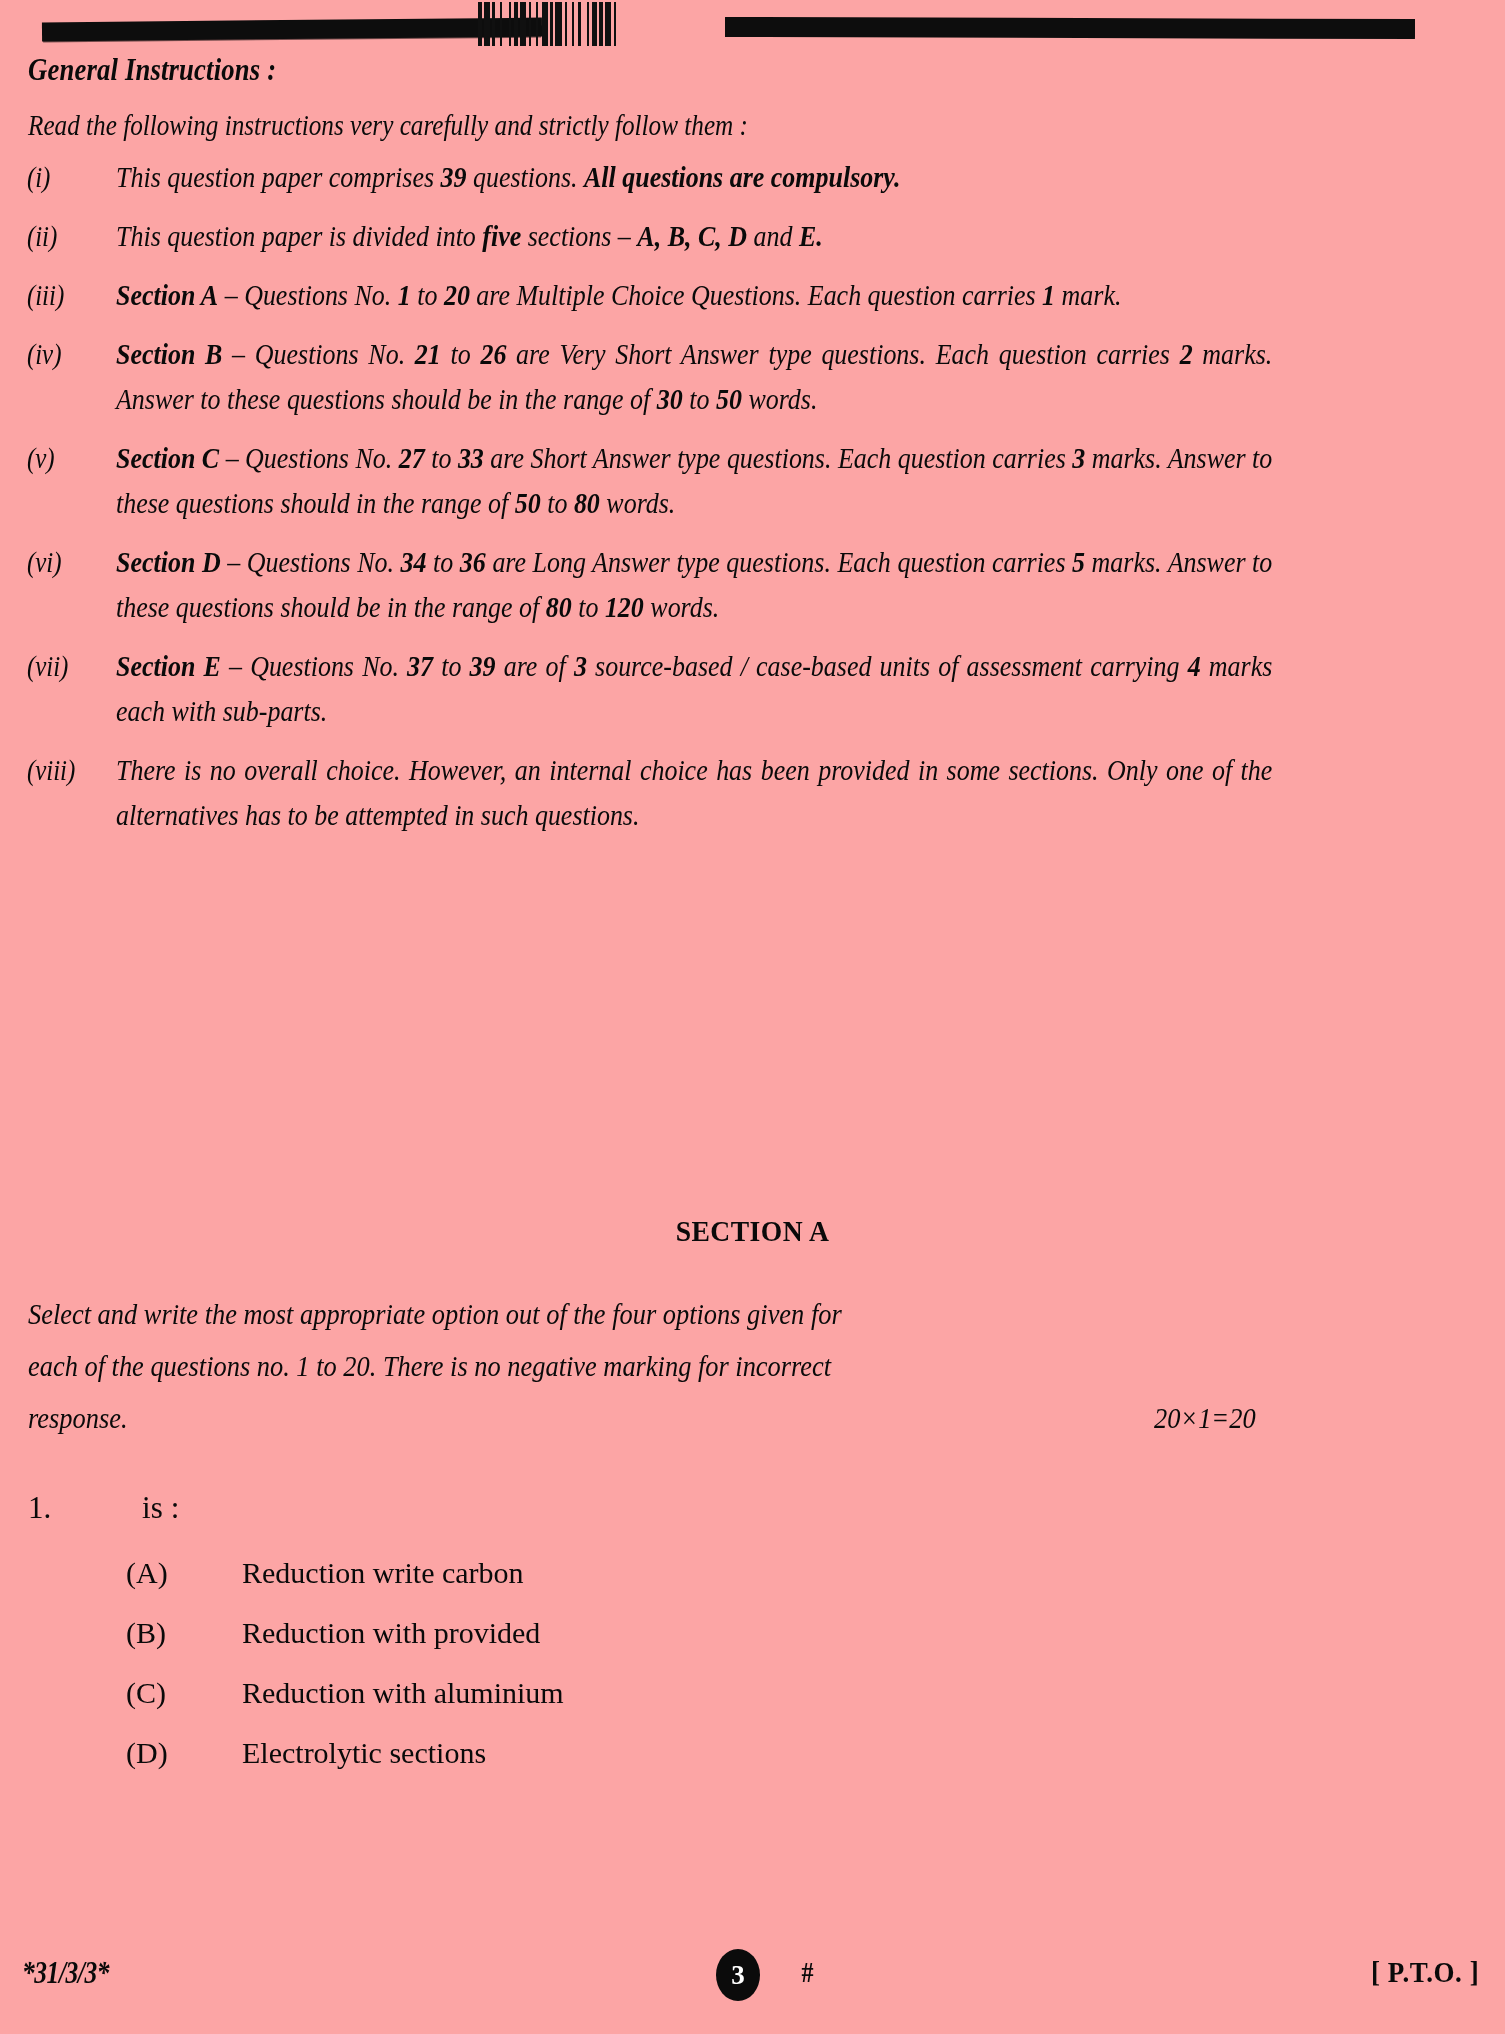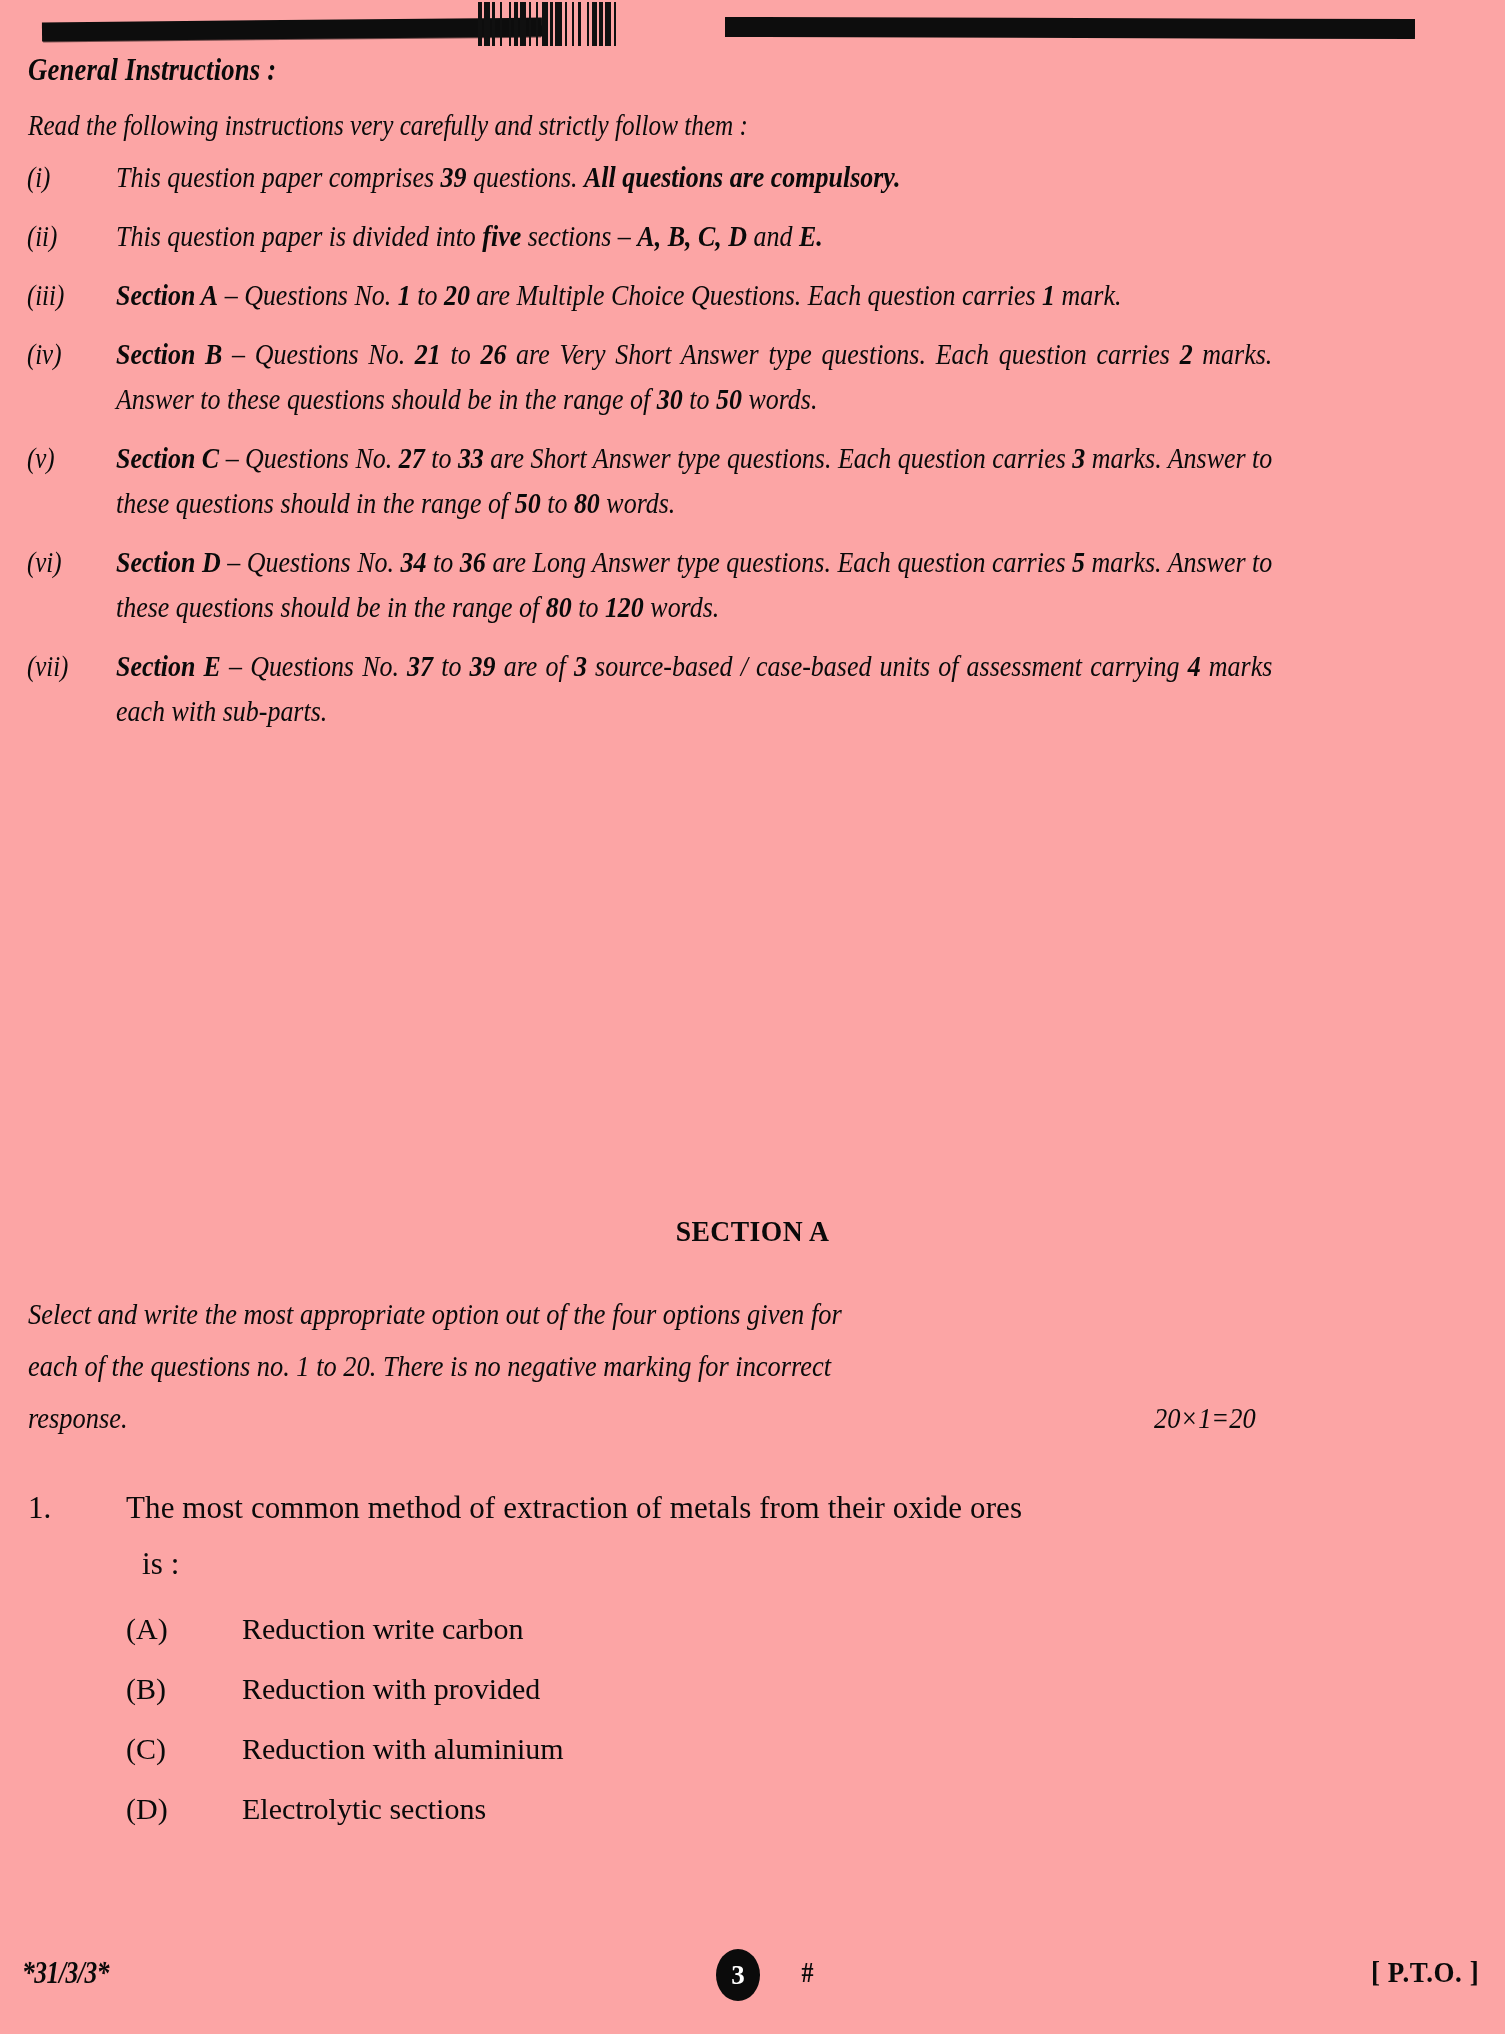--- a/index.html
+++ b/index.html
@@ -333,38 +333,41 @@
         <div class="ins-body"><b>Section C</b><span> – Questions No. </span><b>27</b><span> to </span><b>33</b><span> are Short Answer type questions. Each question carries </span><b>3</b><span> marks. Answer to these questions should in the range of </span><b>50</b><span> to </span><b>80</b><span> words.</span></div>
       </div>
       <div class="ins-row">
         <div class="ins-num">(vi)</div>
         <div class="ins-body"><b>Section D</b><span> – Questions No. </span><b>34</b><span> to </span><b>36</b><span> are Long Answer type questions. Each question carries </span><b>5</b><span> marks. Answer to these questions should be in the range of </span><b>80</b><span> to </span><b>120</b><span> words.</span></div>
       </div>
       <div class="ins-row">
         <div class="ins-num">(vii)</div>
         <div class="ins-body"><b>Section E</b><span> – Questions No. </span><b>37</b><span> to </span><b>39</b><span> are of </span><b>3</b><span> source-based / case-based units of assessment carrying </span><b>4</b><span> marks each with sub-parts.</span></div>
       </div>
+      <div class="ins-row">
+        <div class="ins-num">(viii)</div>
+        <div class="ins-body"><span>There is no overall choice. However, an internal choice has been provided in some sections. Only one of the alternatives has to be attempted in such questions.</span></div>
+      </div>
     </div>
 
   <div class="section-head">SECTION A</div>
 
   <div class="select-para">
     <div>Select and write the most appropriate option out of the four options given for</div>
     <div>each of the questions no. 1 to 20. There is no negative marking for incorrect</div>
     <div class="tailrow">
       <span>response.</span>
       <span class="marks">20×1=20</span>
     </div>
   </div>
 
   <div class="q-block">
     <div class="q-head">
       <div class="q-num">1.</div>
       <div class="q-text">
-        <span>The most common method of extraction of metals from their oxide ores</span>
         <span class="l2">is :</span>
       </div>
     </div>
     <div class="options" id="q1-options">
         <div class="opt-row">
           <div class="opt-key">(A)</div>
           <div class="opt-label">Reduction write carbon</div>
         </div>
         <div class="opt-row">
           <div class="opt-key">(B)</div>

